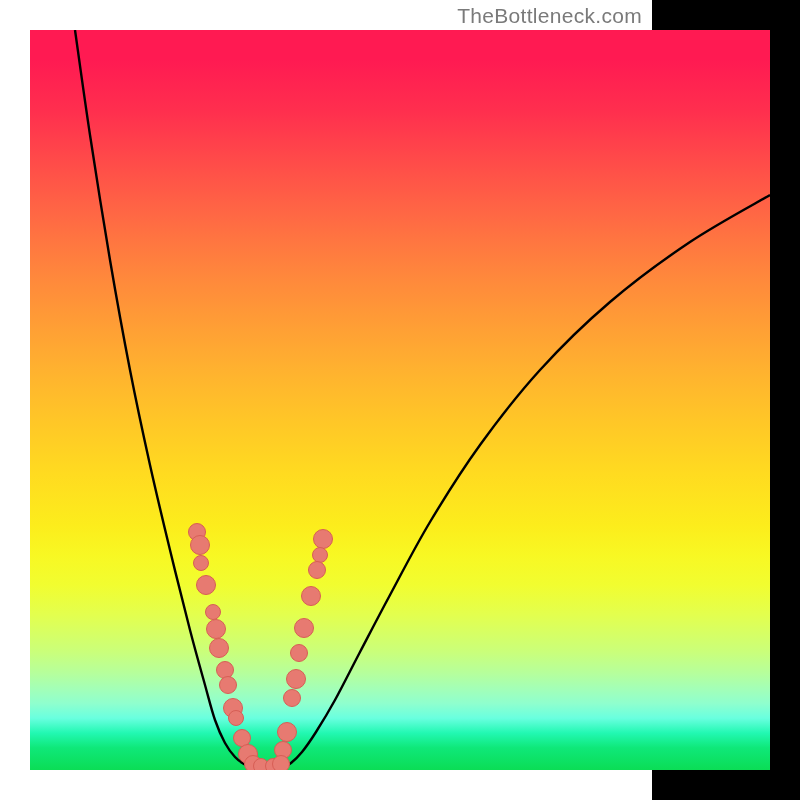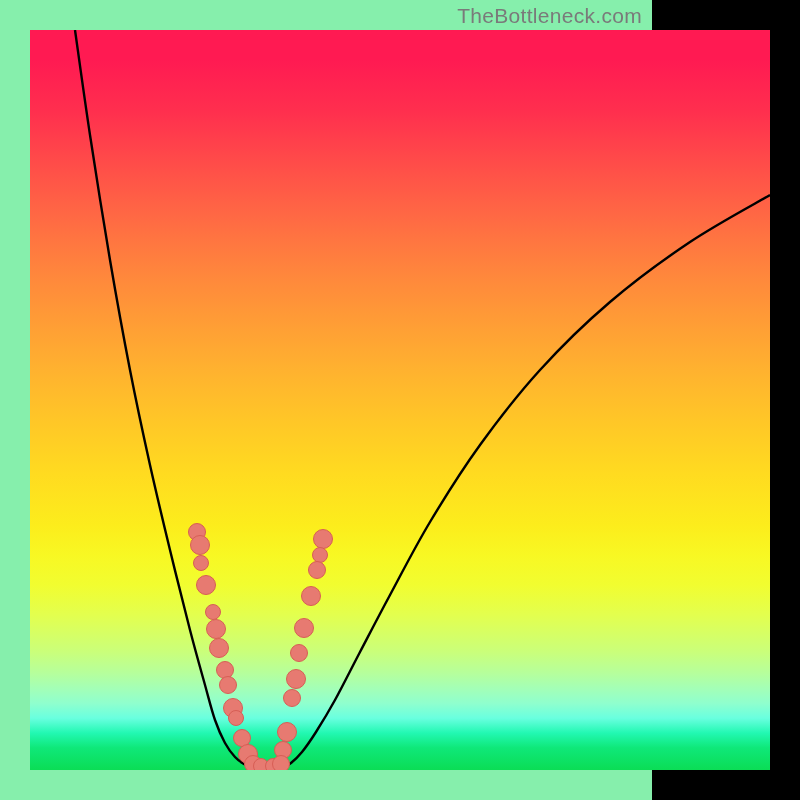--- a/index.html
+++ b/index.html
@@ -8,21 +8,21 @@
     width: 800px;
     height: 800px;
     background: #000;
     overflow: hidden;
     font-family: Arial, Helvetica, sans-serif;
   }
   .frame {
     position: relative;
     width: 652px;
     height: 800px;
-    background: #86efac;
+    background: #ffffff;
   }
   .plot-area {
     position: absolute;
     left: 30px;
     top: 30px;
     width: 740px;
     height: 740px;
     overflow: hidden;
   }
   .gradient {

